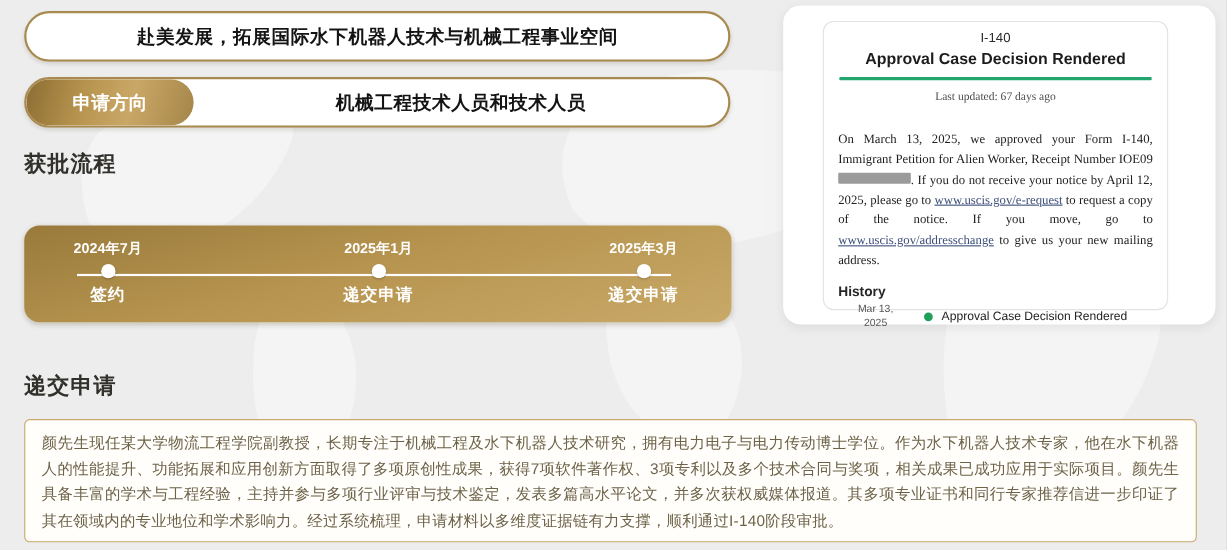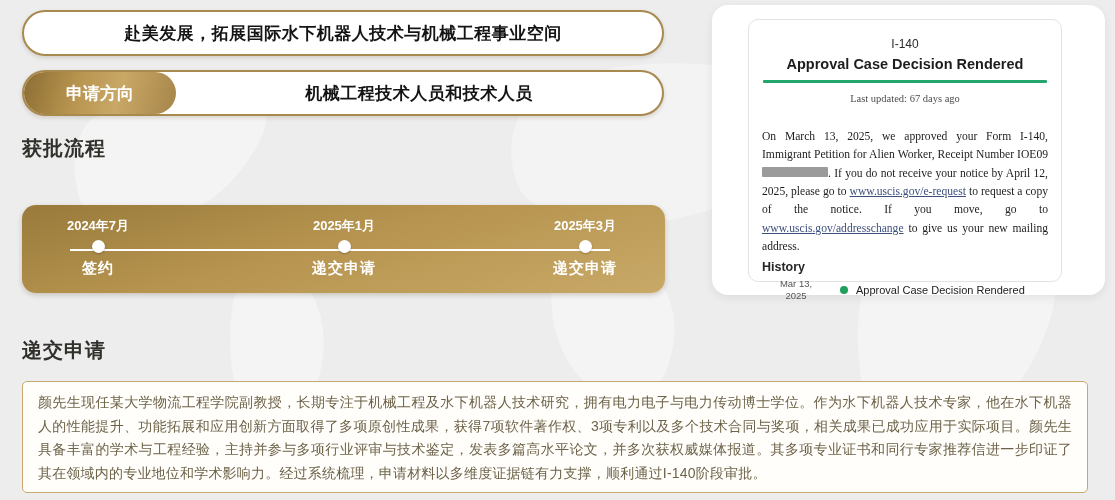--- a/index.html
+++ b/index.html
@@ -58,36 +58,36 @@
 
   
   .case-card{
     position:absolute; left:712px; top:5px; width:393px; height:290px;
     background:#ffffff; border-radius:16px;
     box-shadow:0 3px 10px rgba(0,0,0,.07);
   }
   .case-inner{
     position:absolute; left:36px; top:14px; width:314px; height:263px;
     border:1px solid #e3e3e3; border-radius:10px; background:#ffffff;
-    padding:17px 13px 8px 13px;
+    padding:7px 13px 8px 13px;
   }
   .case-form{ text-align:center; font-size:12px; color:#2b2b2b; }
   .case-title{ text-align:center; font-size:14.5px; font-weight:bold; color:#1d1d1d; margin-top:5px; }
   .case-rule{ height:3px; background:#23a56e; margin:8px 1px 0 1px; border-radius:1px; }
   .case-updated{ text-align:center; font-size:10.5px; color:#4d4d4d; margin-top:10px;font-family:Liberation Serif, serif; }
   .case-body{
     font-family:"Liberation Serif", serif; font-size:11.6px; line-height:1.58;
     color:#1d1d1d; margin-top:24px; text-align:justify;
   }
   .case-body a{ color:#3d4f7c; text-decoration:underline; cursor:pointer; }
   .redacted{
     display:inline-block; width:66px; height:10px; background:#9b9b9b;
     border-radius:1px; vertical-align:baseline;
   }
-  .history{ margin-top:4px; }
+  .history{ margin-top:12px; }
   .history-title{ font-size:12.5px; font-weight:bold; color:#262626; }
   .history-row{ display:flex; align-items:center; margin-top:4px; }
   .history-date{
     width:52px; text-align:center; font-size:9.5px; color:#555555;
     line-height:1.25; margin-left:8px;
   }
   .history-date span{ display:block; }
   .history-dot{
     width:8px; height:8px; border-radius:50%; background:#1ea05c;
     margin:0 8px 0 18px; flex:0 0 8px;

